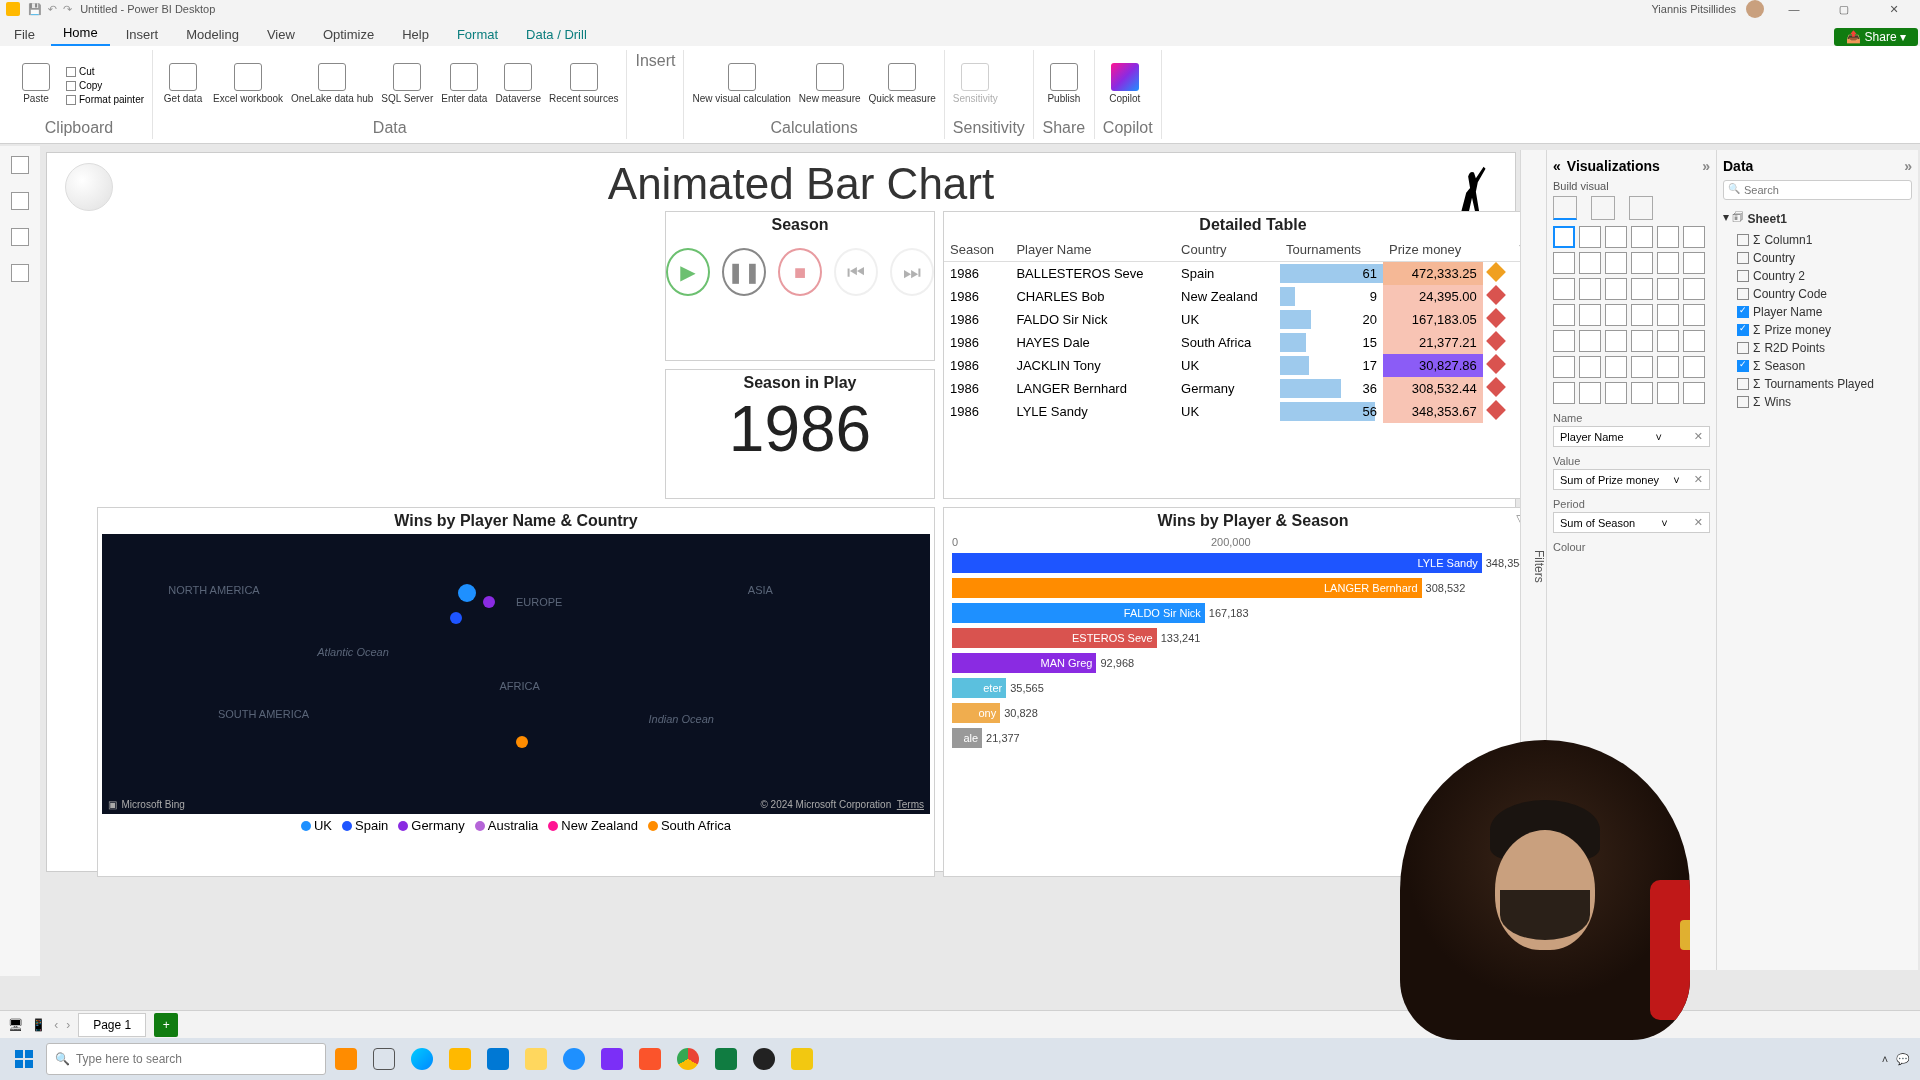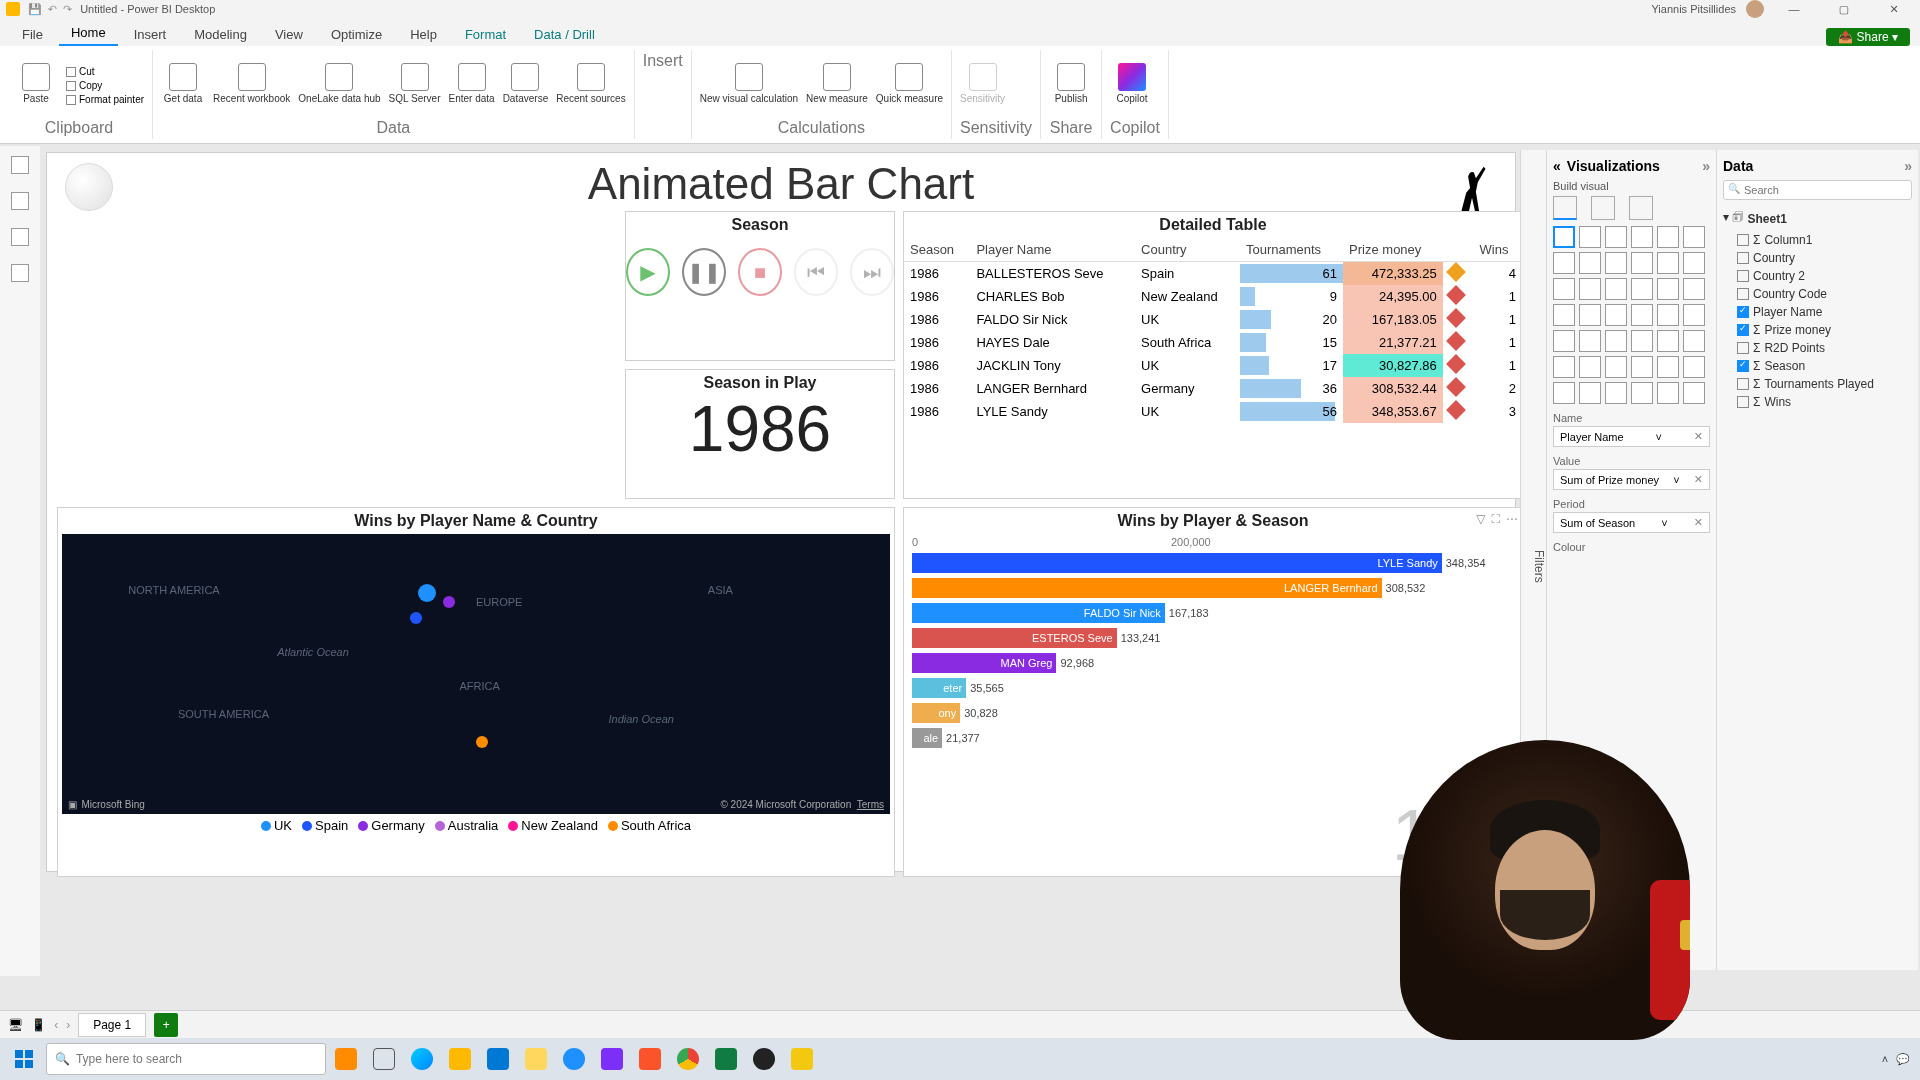--- a/index.html
+++ b/index.html
@@ -7,21 +7,21 @@
 
 
 .titlebar { background: #f3f3f3; height: 18px; display: flex; align-items: center; padding: 0 6px; font-size: 11px; color: #555; }
 .titlebar .left { display: flex; align-items: center; gap: 8px; }
 .titlebar .icon-sm { width: 14px; height: 14px; background: #ffb900; border-radius: 2px; }
 .titlebar .qat { display: flex; gap: 6px; opacity: .6; }
 .titlebar .right { margin-left: auto; display: flex; align-items: center; gap: 10px; }
 .winbtn { width: 40px; text-align: center; }
 
 
-.menubar { background: #f3f3f3; height: 28px; display: flex; align-items: end; padding: 0 10px; gap: 4px; font-size: 13px; }
+.menubar { background: #f3f3f3; height: 28px; display: flex; align-items: end; padding: 0 2px; gap: 4px; font-size: 13px; }
 .menubar .tab { padding: 4px 12px; color: #444; cursor: pointer; }
 .menubar .tab.active { border-bottom: 2px solid #118dff; color: #000; }
 .menubar .tab.teal { color: #0a7d7d; }
 .menubar .share { margin-left: auto; background: #107c10; color: #fff; padding: 2px 12px; border-radius: 3px; font-size: 12px; }
 
 
 .ribbon { background: #fff; border-bottom: 1px solid #d0d0d0; height: 98px; display: flex; padding: 4px 6px; }
 .rgroup { display: flex; flex-direction: column; border-right: 1px solid #e4e4e4; padding: 0 8px; }
 .rgroup .btns { display: flex; gap: 8px; flex: 1; align-items: center; }
 .rbtn { display: flex; flex-direction: column; align-items: center; justify-content: center; font-size: 10px; color: #333; gap: 2px; min-width: 44px; }
@@ -30,21 +30,21 @@
 .rbtn.disabled { opacity: .4; }
 .clip-side { display:flex; flex-direction:column; font-size:10px; gap:3px; padding-top:4px;}
 .clip-side span{display:flex;gap:3px;align-items:center;}
 .clip-ico{width:10px;height:10px;border:1px solid #888;}
 
 
 .leftrail { position: absolute; left: 0; top: 146px; width: 40px; background: #f6f6f6; height: 830px; display: flex; flex-direction: column; align-items: center; padding-top: 10px; gap: 18px; }
 .leftrail div { width: 18px; height: 18px; border: 1px solid #999; background:#fff; }
 
 
-.canvas { position: absolute; left: 46px; top: 152px; width: 1470px; height: 720px; background: #fff; border: 1px solid #ccc; }
+.canvas { position: absolute; left: 46px; top: 152px; width: 1470px; height: 720px; background: #fff; border: 1px solid #ccc; padding-left: 40px; }
 .report-title { text-align: center; font-size: 44px; font-weight: 300; color: #333; padding: 6px 0 2px; position: relative; }
 .golficon { width: 48px; height: 48px; border-radius: 50%; background: radial-gradient(circle at 35% 35%, #fff, #e0e0e0); position: absolute; left: 18px; top: 10px; border: 1px solid #ddd; }
 .golfer { position: absolute; right: 22px; top: 6px; width: 42px; height: 58px; }
 
 
 .vizgrid { display: grid; grid-template-columns: 560px 270px 620px; grid-template-rows: 150px 130px 370px; gap: 8px; padding: 0 10px 10px; height: 646px; }
 .card { border: 1px solid #d0d0d0; background: #fff; position: relative; overflow: hidden; }
 .card-title { text-align: center; font-weight: 600; font-size: 16px; padding: 4px; color: #222; }
 
 
@@ -205,21 +205,21 @@
     <div class="glabel">Clipboard</div>
   </div>
   <div class="rgroup">
     <div class="btns">
       <div class="rbtn">
           <div class="rico"></div>
           <span>Get data</span>
         </div>
       <div class="rbtn">
           <div class="rico"></div>
-          <span>Recent workbook</span>
+          <span>Excel workbook</span>
         </div>
       <div class="rbtn">
           <div class="rico"></div>
           <span>OneLake data hub</span>
         </div>
       <div class="rbtn">
           <div class="rico"></div>
           <span>SQL Server</span>
         </div>
       <div class="rbtn">
@@ -411,21 +411,21 @@
        <td class="num tcell"><div class="tbar" style="width:25%"></div><span class="tval">15</span></td>
        <td class="num" style="background:#f8c4b4">21,377.21</td>
        <td><span class="kpi-ico" style="background:#d9534f"></span></td>
        <td class="num">1</td>
      </tr>
             <tr>
        <td>1986</td>
        <td>JACKLIN Tony</td>
        <td>UK</td>
        <td class="num tcell"><div class="tbar" style="width:28%"></div><span class="tval">17</span></td>
-       <td class="num" style="background:#5eead4">30,827.86</td>
+       <td class="num" style="background:#8b5cf6">30,827.86</td>
        <td><span class="kpi-ico" style="background:#d9534f"></span></td>
        <td class="num">1</td>
      </tr>
             <tr>
        <td>1986</td>
        <td>LANGER Bernhard</td>
        <td>Germany</td>
        <td class="num tcell"><div class="tbar" style="width:59%"></div><span class="tval">36</span></td>
        <td class="num" style="background:#f8c4b4">308,532.44</td>
        <td><span class="kpi-ico" style="background:#d9534f"></span></td>

